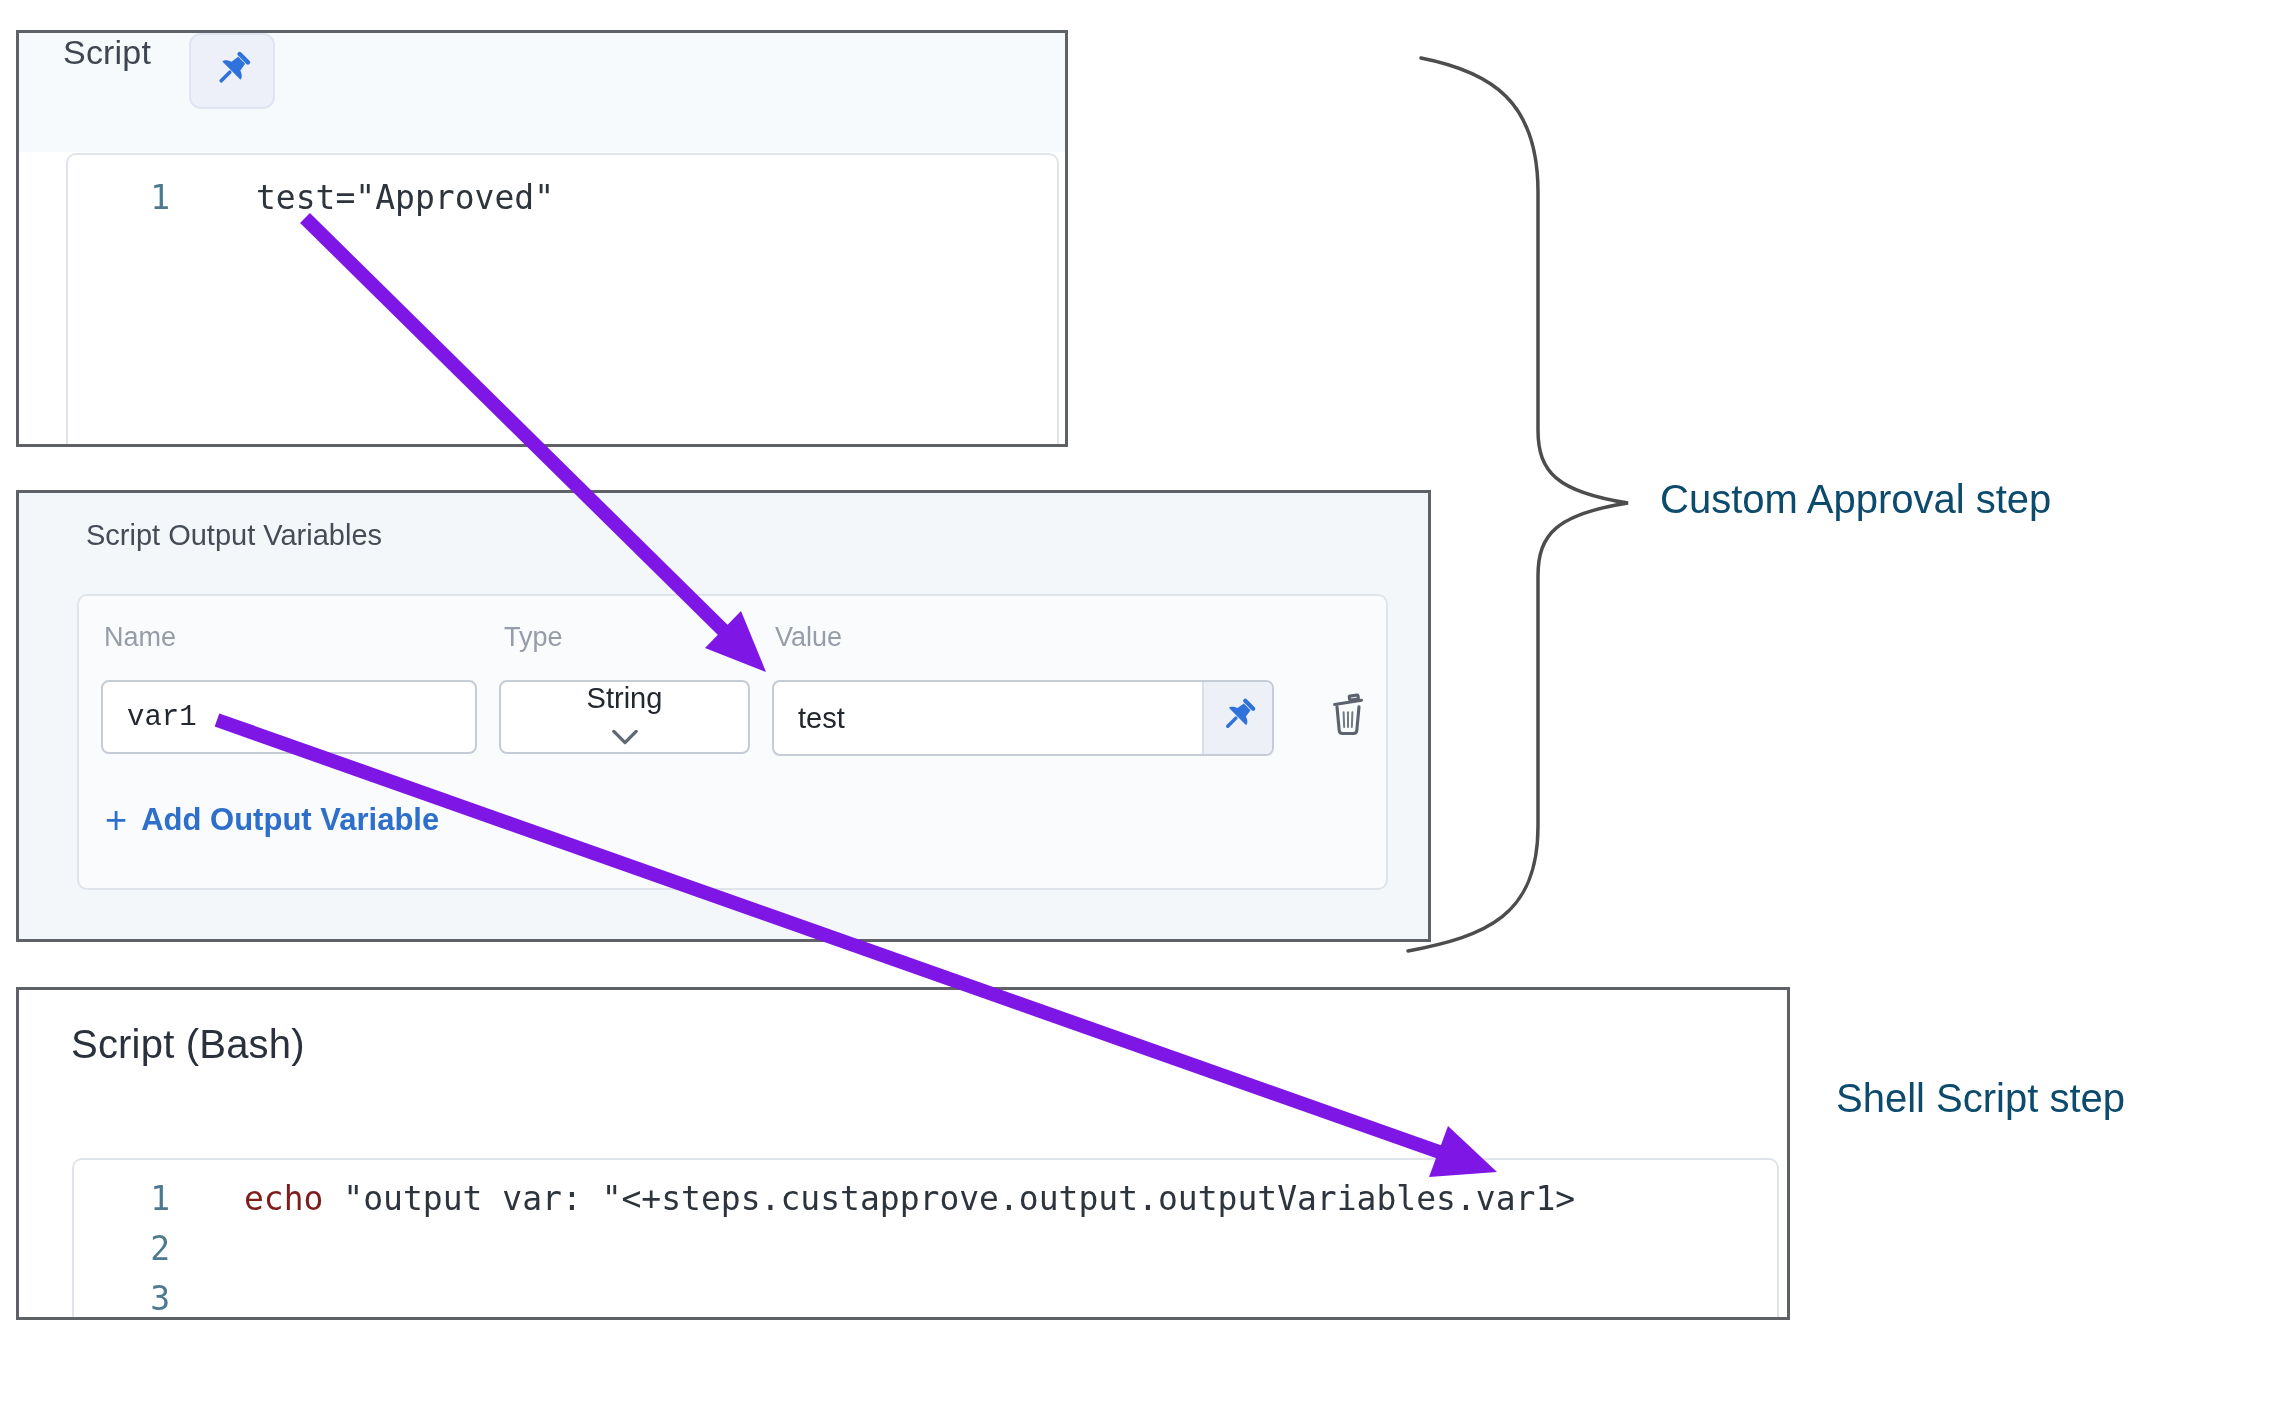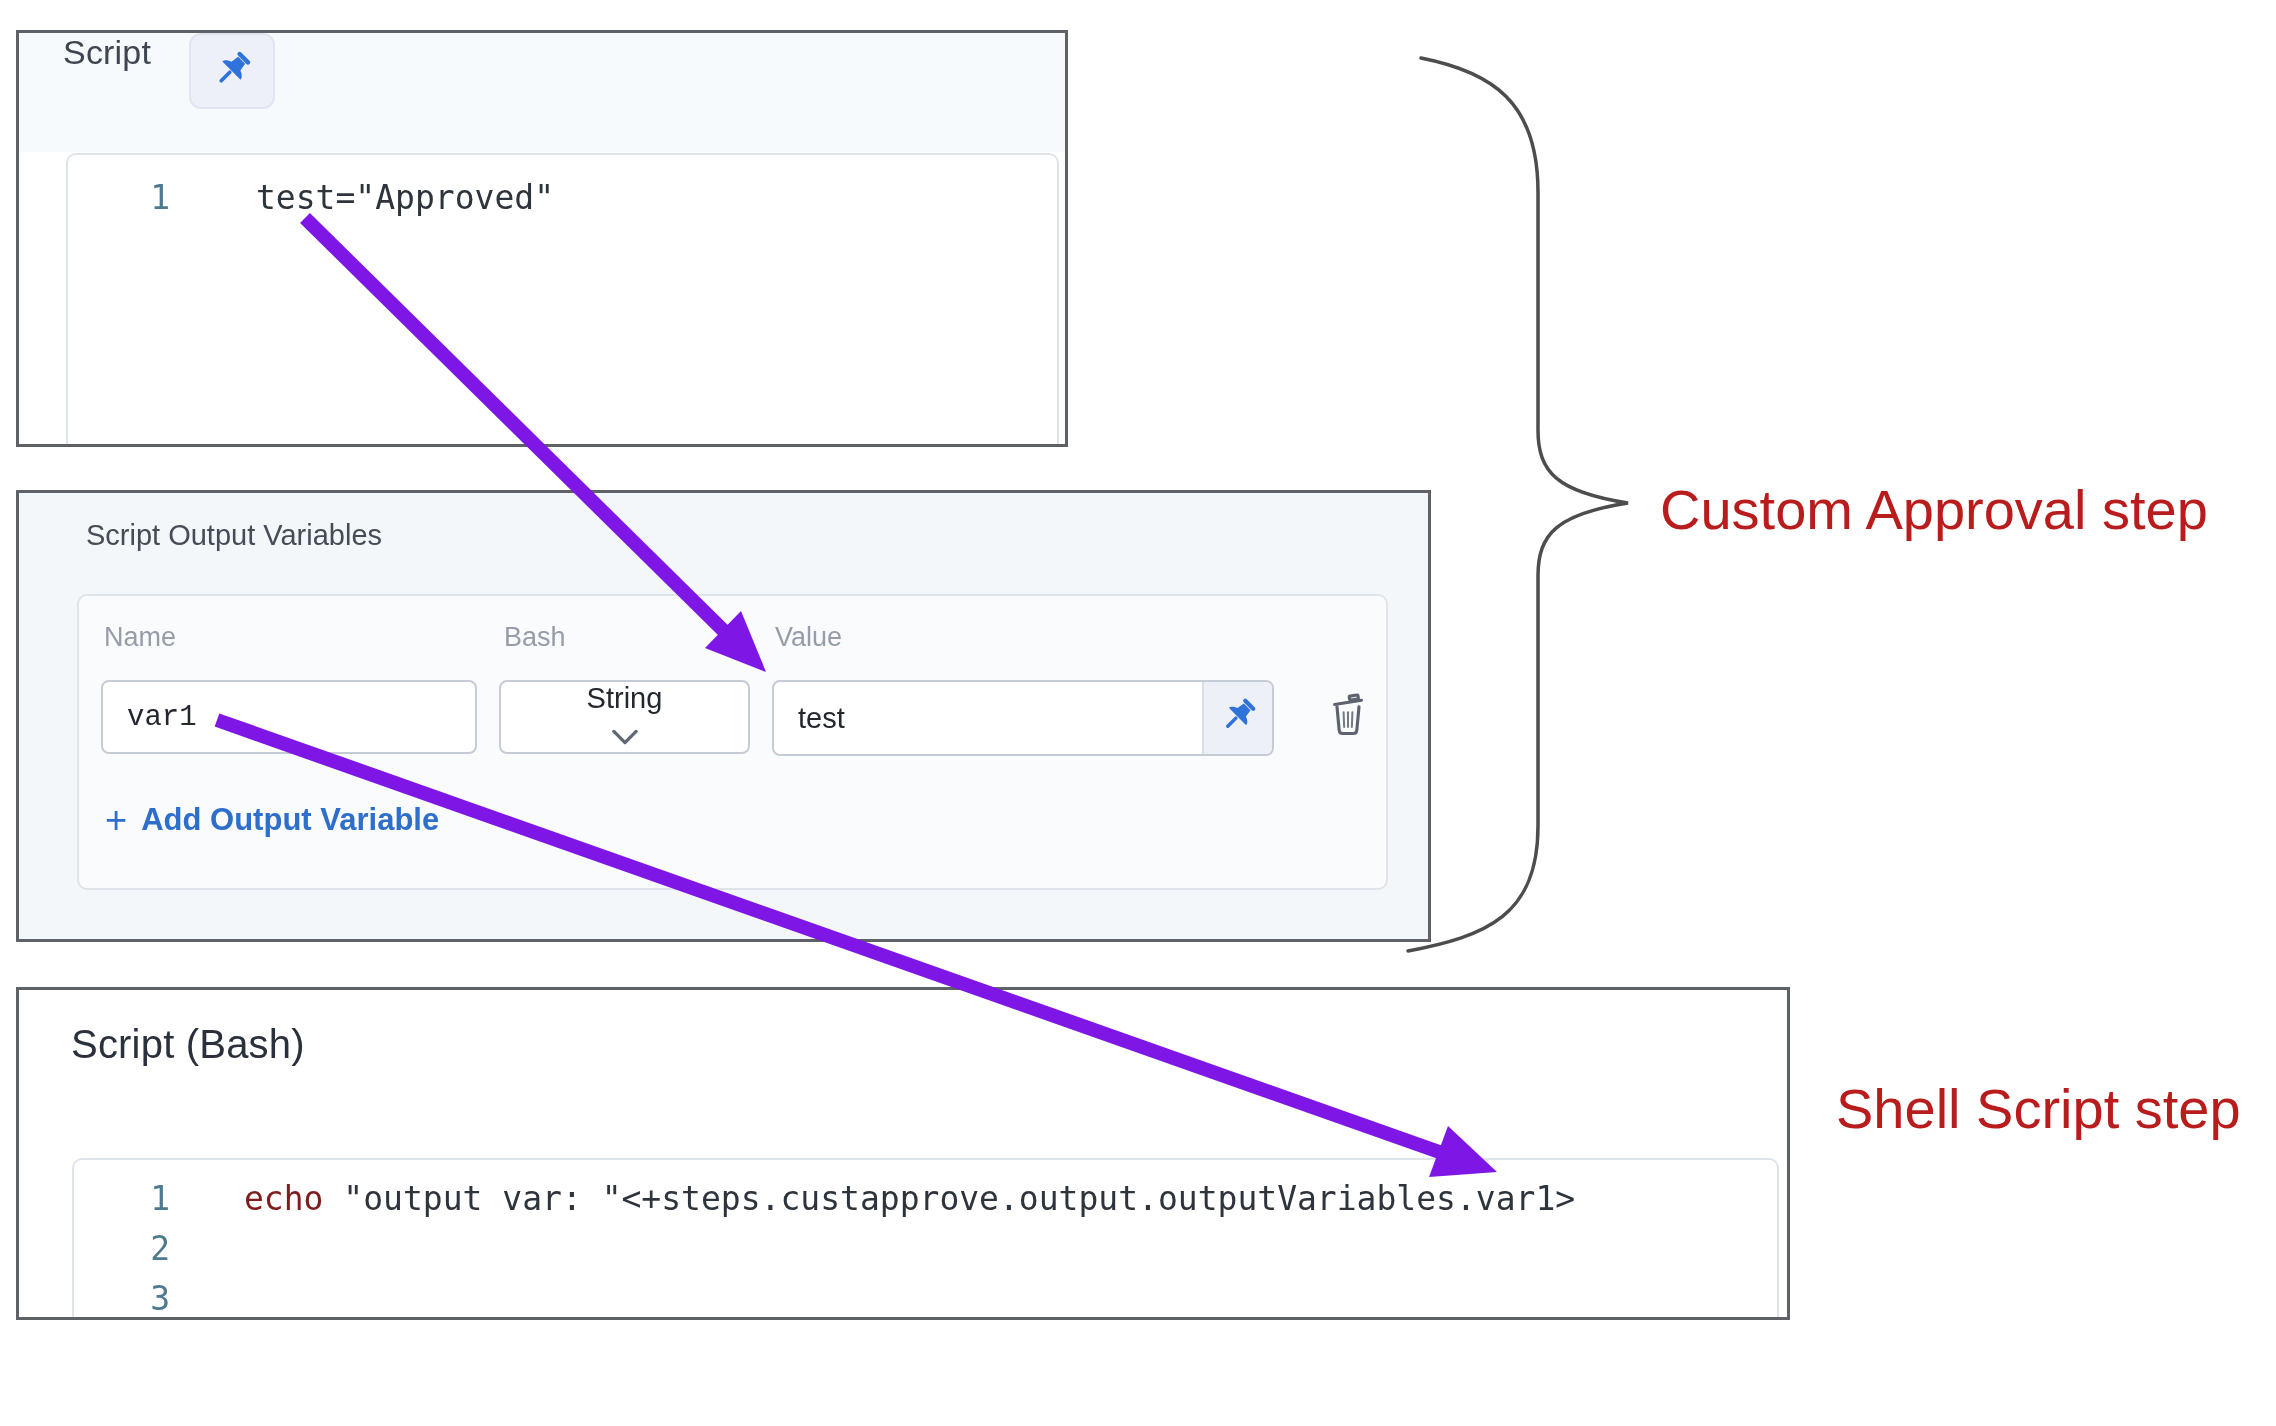--- a/index.html
+++ b/index.html
@@ -48,21 +48,21 @@
              justify-content:center;cursor:pointer;background:transparent;border:none;}
   #add-var{position:absolute;left:26px;top:206px;display:flex;align-items:center;gap:14px;cursor:pointer;
            color:#2e6fcc;font-size:31px;font-weight:700;}
   #add-var .plus{font-size:38px;font-weight:400;line-height:31px;}
 
   
   #panel-bash{left:16px;top:987px;width:1774px;height:333px;}
   #panel-bash .panel-title{position:absolute;left:52px;top:32px;font-size:40px;color:#2a313c;}
 
   
-  .side-label{position:absolute;color:#b91c1c;font-size:56px;white-space:nowrap;}
+  .side-label{position:absolute;color:#0c4a6e;font-size:40px;white-space:nowrap;}
   #label-approval{left:1660px;top:477px;}
   #label-shell{left:1836px;top:1076px;}
 
   #overlay{position:absolute;left:0;top:0;width:2276px;height:1426px;pointer-events:none;}
 </style>
 </head>
 <body>
 
 <div id="canvas">
 
@@ -86,21 +86,21 @@
         <span class="ln">1</span>
         <span class="code">test="Approved"</span>
       </div>
     </div>
   </div>
 
   <div class="panel" id="panel-vars">
     <div class="vars-title">Script Output Variables</div>
     <div id="vars-card">
       <span class="col-label" id="lbl-name">Name</span>
-      <span class="col-label" id="lbl-type">Bash</span>
+      <span class="col-label" id="lbl-type">Type</span>
       <span class="col-label" id="lbl-value">Value</span>
 
       <div class="field" id="field-name">
         <span>var1</span>
       </div>
 
       <div class="field" id="field-type">
         <span>String</span>
         <span>
           <svg width="26" height="16" viewBox="0 0 14 8" fill="none">

